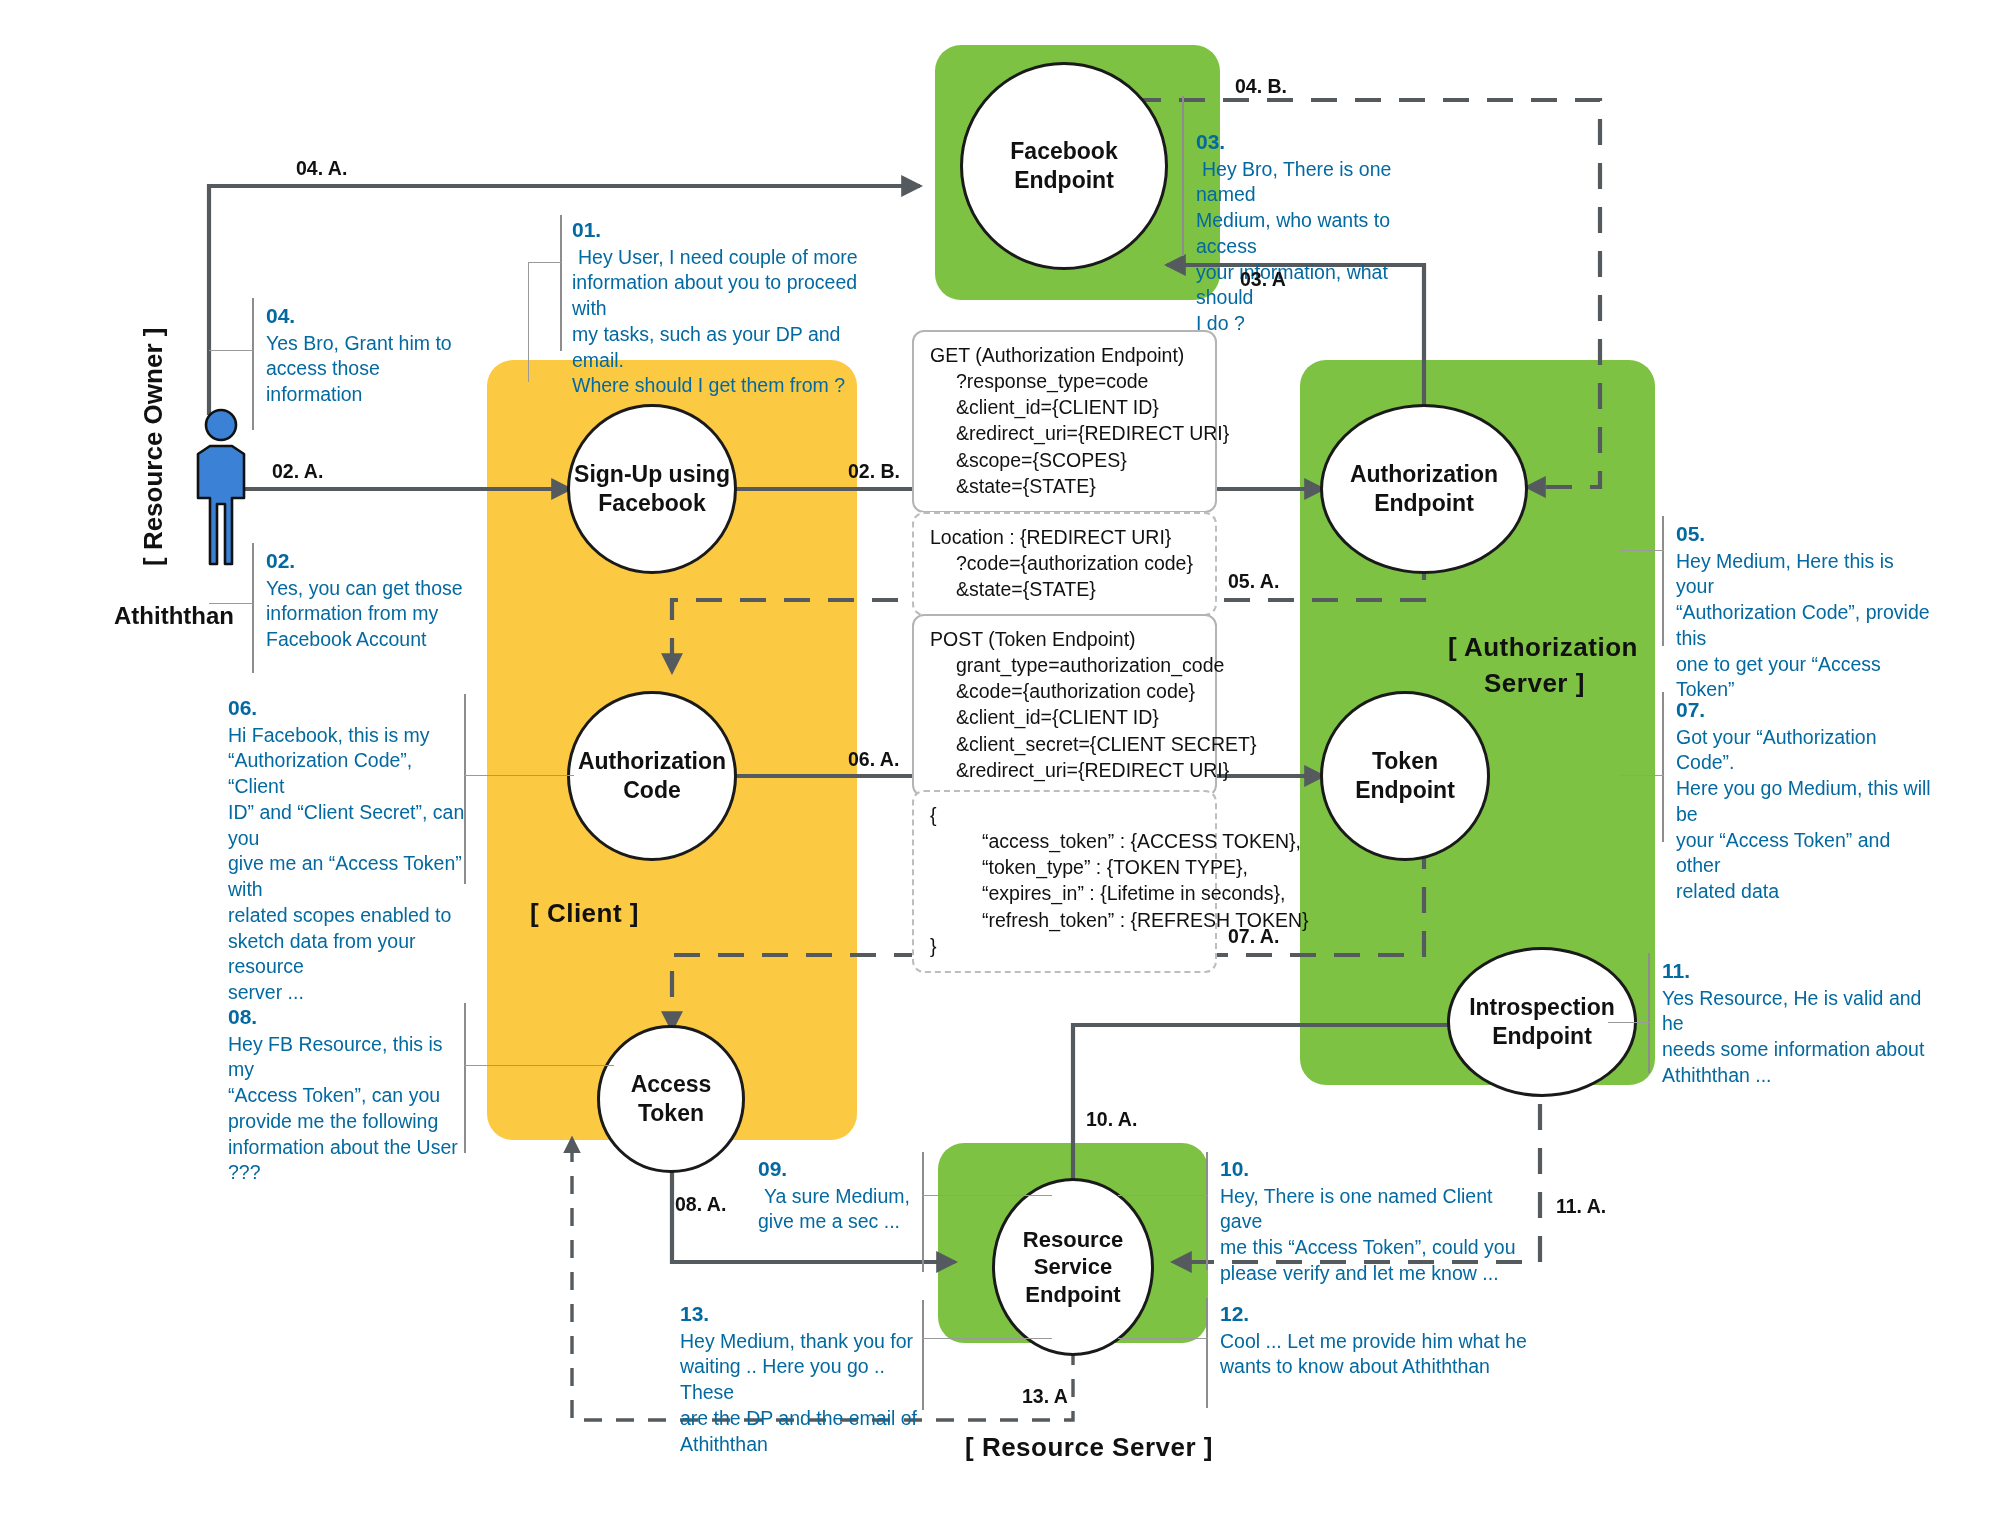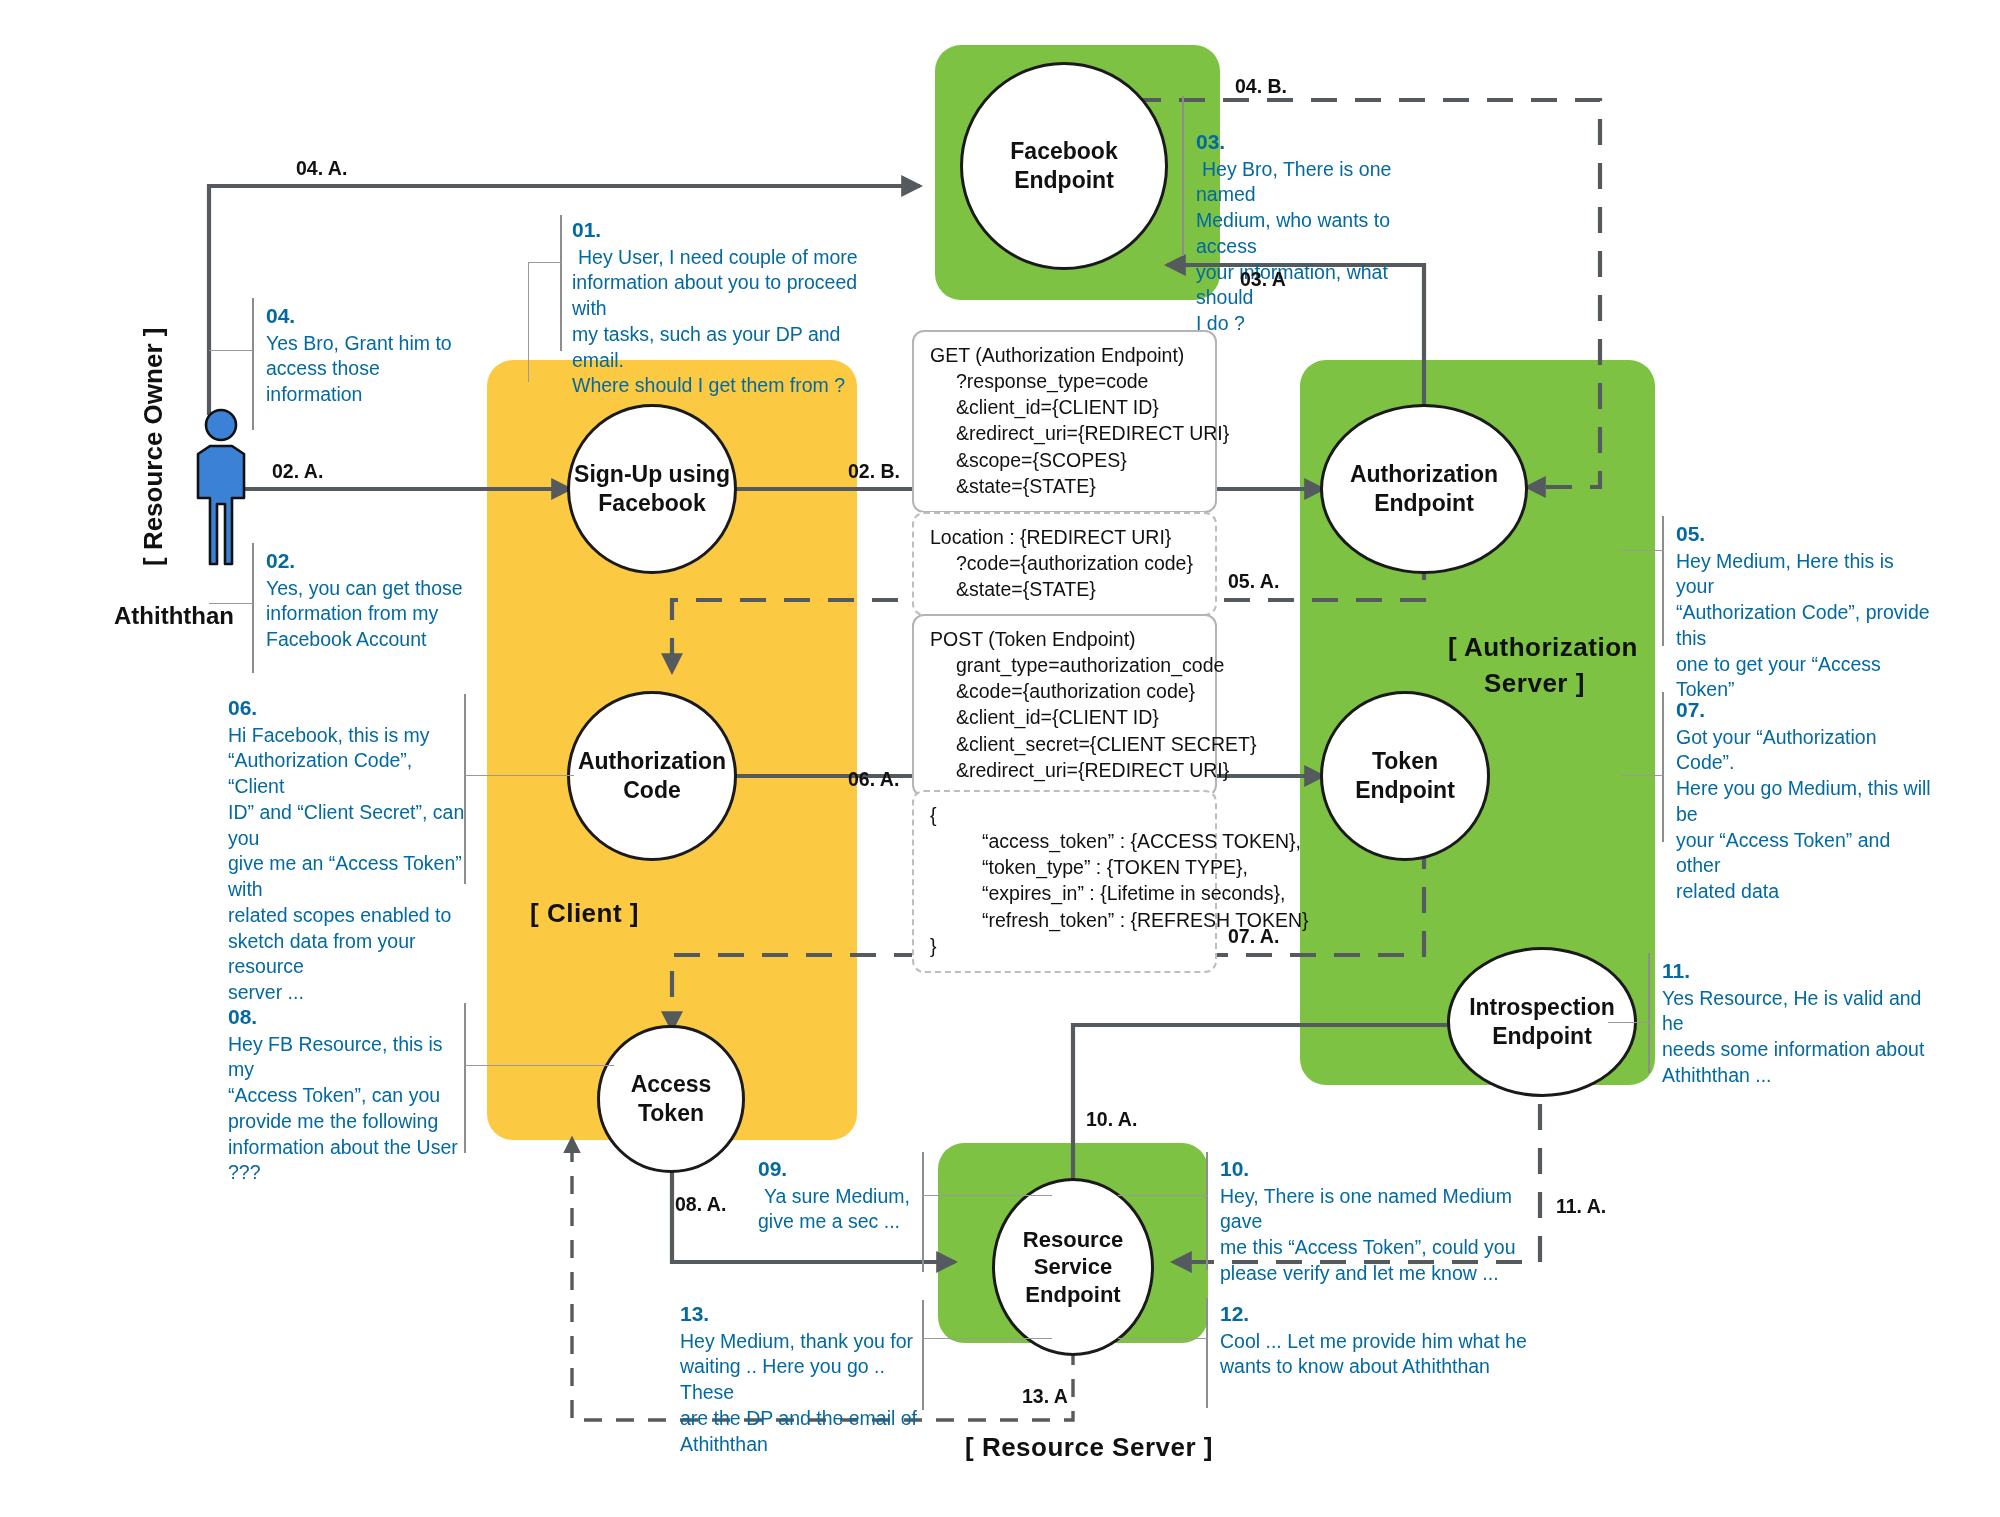--- a/index.html
+++ b/index.html
@@ -356,21 +356,21 @@
   </div>
 
   <div class="note indent" style="left:758px; top:1155px; width:200px;">
     <span class="num">09.</span>
     <span class="body">Ya sure Medium,
 give me a sec ...</span>
   </div>
 
   <div class="note" style="left:1220px; top:1155px; width:310px;">
     <span class="num">10.</span>
-    <span class="body">Hey, There is one named Medium gave
+    <span class="body">Hey, There is one named Client gave
 me this “Access Token”, could you
 please verify and let me know ...</span>
   </div>
 
   <div class="note" style="left:1662px; top:957px; width:270px;">
     <span class="num">11.</span>
     <span class="body">Yes Resource, He is valid and he
 needs some information about
 Athiththan  ...</span>
   </div>
@@ -388,21 +388,21 @@
 are the DP and the email of
 Athiththan</span>
   </div>
 
   <div class="steplbl" style="left:268px; top:157px;margin-left:28px;">04. A.</div>
   <div class="steplbl" style="left:1235px; top:75px;">04. B.</div>
   <div class="steplbl" style="left:1240px; top:268px;">03. A</div>
   <div class="steplbl" style="left:272px; top:460px;">02. A.</div>
   <div class="steplbl" style="left:848px; top:460px;">02. B.</div>
   <div class="steplbl" style="left:1228px; top:570px;">05. A.</div>
-  <div class="steplbl" style="left:848px; top:748px;margin-top:20px;">06. A.</div>
+  <div class="steplbl" style="left:848px; top:748px;">06. A.</div>
   <div class="steplbl" style="left:1228px; top:925px;">07. A.</div>
   <div class="steplbl" style="left:675px; top:1193px;">08. A.</div>
   <div class="steplbl" style="left:1086px; top:1108px;">10. A.</div>
   <div class="steplbl" style="left:1556px; top:1195px;">11. A.</div>
   <div class="steplbl" style="left:1022px; top:1385px;">13. A</div>
 
   <div class="codebox" id="cb-get" style="left:912px; top:330px; width:305px;"><div style="padding-left: 0px;"><b>GET</b><span> (Authorization Endpoint)</span></div><div style="padding-left: 26px;"><span>?</span><b>response_type</b><span>=code</span></div><div style="padding-left: 26px;"><span>&amp;</span><b>client_id</b><span>={CLIENT ID}</span></div><div style="padding-left: 26px;"><span>&amp;</span><b>redirect_uri</b><span>={REDIRECT URI}</span></div><div style="padding-left: 26px;"><span>&amp;</span><b>scope</b><span>={SCOPES}</span></div><div style="padding-left: 26px;"><span>&amp;</span><b>state</b><span>={STATE}</span></div></div>
 
   <div class="codebox dashed" id="cb-location" style="left:912px; top:512px; width:305px;"><div style="padding-left: 0px;"><span>Location : {REDIRECT URI}</span></div><div style="padding-left: 26px;"><span>?</span><b>code</b><span>={authorization code}</span></div><div style="padding-left: 26px;"><span>&amp;</span><b>state</b><span>={STATE}</span></div></div>
 

